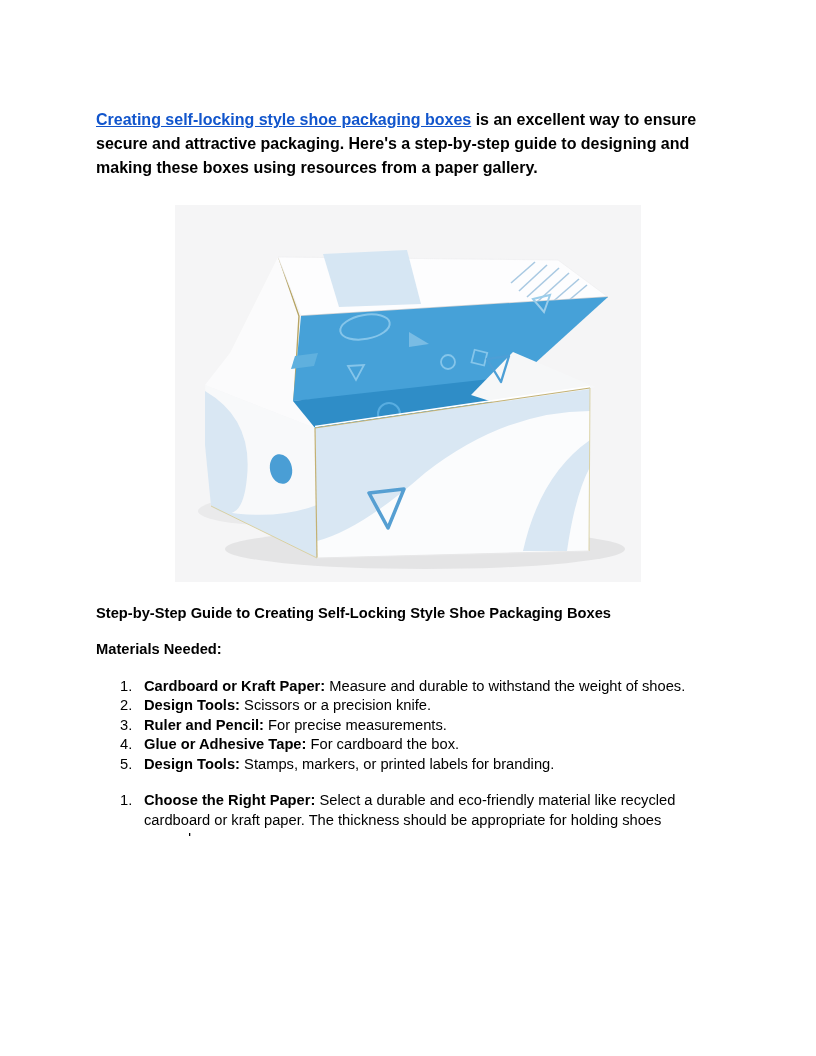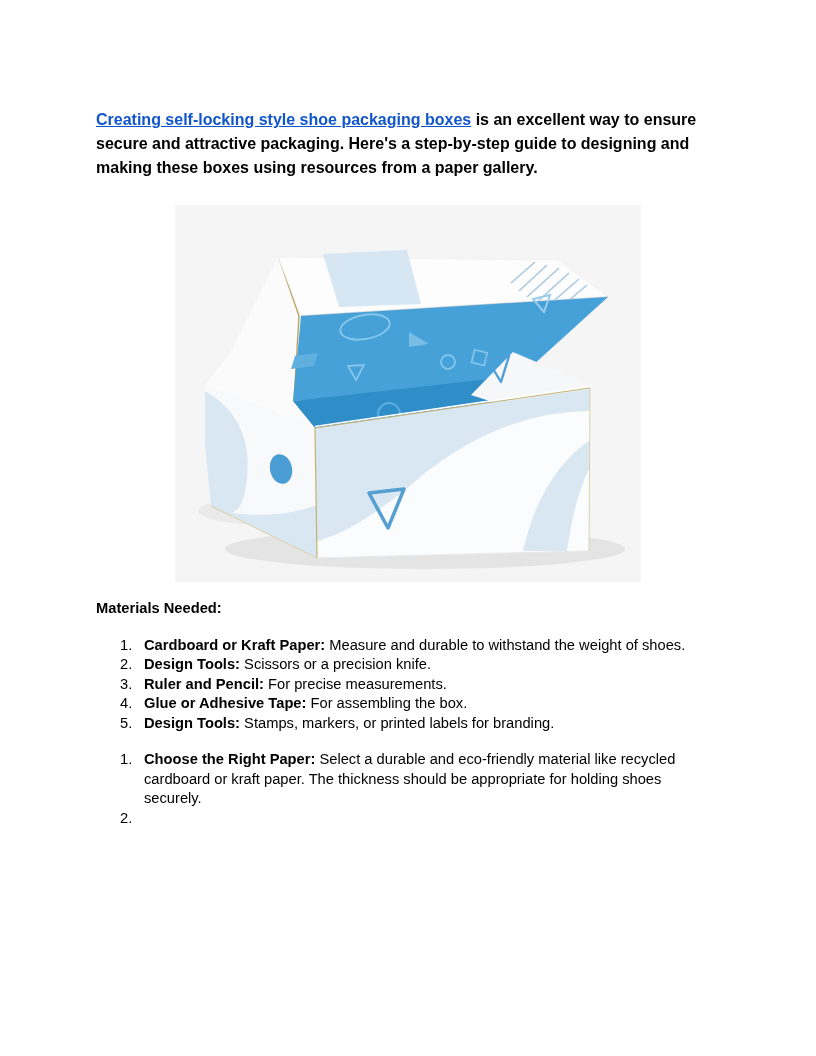--- a/index.html
+++ b/index.html
@@ -114,35 +114,36 @@
         <line x1="140" y1="221.5" x2="415" y2="181.5" stroke="#ffffff" stroke-width="1.6"></line>
         <line x1="140" y1="223" x2="415" y2="183" stroke="#c3b173" stroke-width="1"></line>
         <line x1="140" y1="223" x2="142" y2="353" stroke="#c3b173" stroke-width="1.2"></line>
         <line x1="415" y1="183" x2="414" y2="346" stroke="#d8cf9e" stroke-width="0.9"></line>
         <line x1="36" y1="301" x2="142" y2="353" stroke="#d9d0a2" stroke-width="1"></line>
         <line x1="142" y1="353" x2="414" y2="346" stroke="#e8e8e9" stroke-width="1.2"></line>
       </g>
     </svg>
   </figure>
 
+  <h2 class="guide-heading">Step-by-Step Guide to Creating Self-Locking Style Shoe Packaging Boxes</h2>
 
   <h3 class="sub-heading materials-heading">Materials Needed:</h3>
 
   <ol class="doc-list">
     <li>
       <span class="num">1.</span><span class="item-label">Cardboard or Kraft Paper:</span><span> Measure and durable to withstand the weight of shoes.</span>
     </li>
     <li>
       <span class="num">2.</span><span class="item-label">Design Tools:</span><span> Scissors or a precision knife.</span>
     </li>
     <li>
       <span class="num">3.</span><span class="item-label">Ruler and Pencil:</span><span> For precise measurements.</span>
     </li>
     <li>
-      <span class="num">4.</span><span class="item-label">Glue or Adhesive Tape:</span><span> For assembling the box.</span>
+      <span class="num">4.</span><span class="item-label">Glue or Adhesive Tape:</span><span> For cardboard the box.</span>
     </li>
     <li>
       <span class="num">5.</span><span class="item-label">Design Tools:</span><span> Stamps, markers, or printed labels for branding.</span>
     </li>
   </ol>
 
 
   <ol class="doc-list">
     <li>
       <span class="num">1.</span><span class="item-label">Choose the Right Paper:</span><span> Select a durable and eco-friendly material like recycled cardboard or kraft paper. The thickness should be appropriate for holding shoes securely.</span>

